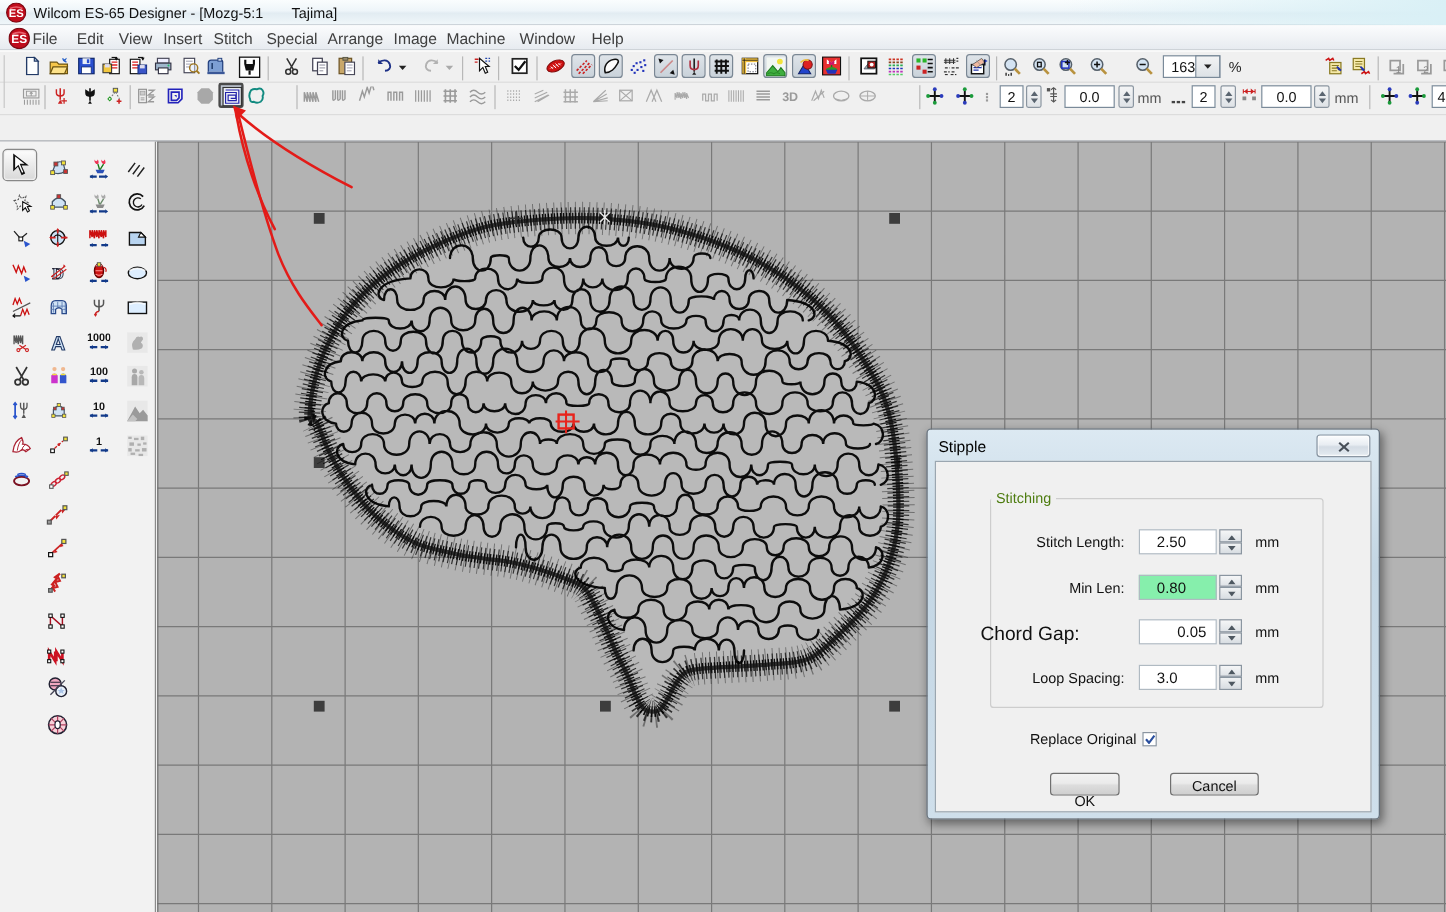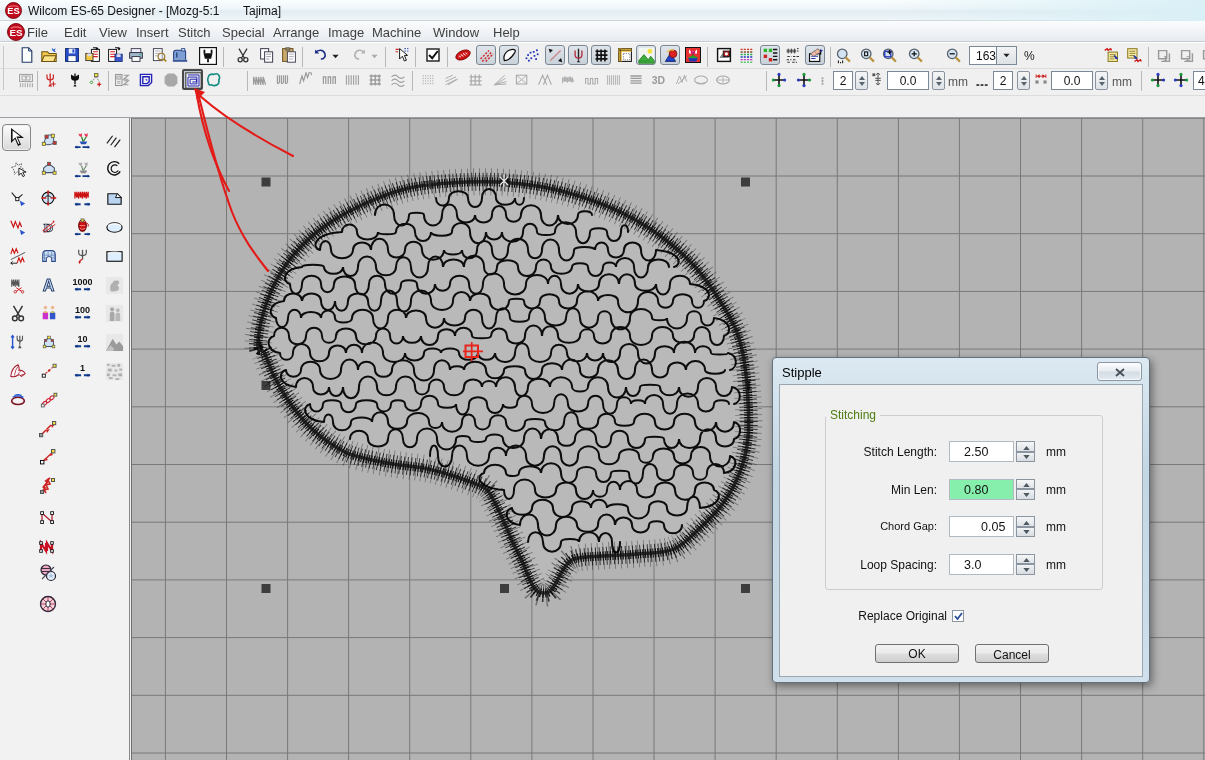--- a/index.html
+++ b/index.html
@@ -826,21 +826,21 @@
           <svg style="position:absolute;left:6px;top:3.5px" width="7" height="4" viewBox="0 0 8 5">
             <path d="M0,5l4-5l4,5z" fill="#4e5861"></path>
           </svg>
         </div>
 <div class="ab" style="left:236px;top:104.0px;width:19px;height:10.5px;border:1px solid #8a95a0;background:linear-gradient(180deg,#f0f2f3,#d8dde2)">
           <svg style="position:absolute;left:6px;top:2.5px" width="7" height="4" viewBox="0 0 8 5">
             <path d="M0,0l4,5l4-5z" fill="#4e5861"></path>
           </svg>
         </div>
 <div class="ab" style="left:266px;top:97.5px;font-size:12px;color:#111">mm</div>
-<div class="ab" style="left:37px;top:135px;width:120px;text-align:right;font-size:11px;color:#111">Chord Gap:</div>
+<div class="ab" style="left:37px;top:135px;width:120px;font-size:16px;color:#111">Chord Gap:</div>
 <div class="ab" style="left:169px;top:131px;width:65px;height:21px;background:#fff;border:1px solid #b0bac2;font-size:12.5px;color:#111;padding:3px 0 0 31px">0.05</div>
 <div class="ab" style="left:236px;top:131px;width:19px;height:10.5px;border:1px solid #8a95a0;background:linear-gradient(180deg,#f5f6f7,#dfe3e7)">
           <svg style="position:absolute;left:6px;top:3.5px" width="7" height="4" viewBox="0 0 8 5">
             <path d="M0,5l4-5l4,5z" fill="#4e5861"></path>
           </svg>
         </div>
 <div class="ab" style="left:236px;top:141.5px;width:19px;height:10.5px;border:1px solid #8a95a0;background:linear-gradient(180deg,#f0f2f3,#d8dde2)">
           <svg style="position:absolute;left:6px;top:2.5px" width="7" height="4" viewBox="0 0 8 5">
             <path d="M0,0l4,5l4-5z" fill="#4e5861"></path>
           </svg>
@@ -858,16 +858,16 @@
             <path d="M0,0l4,5l4-5z" fill="#4e5861"></path>
           </svg>
         </div>
 <div class="ab" style="left:266px;top:172.5px;font-size:12px;color:#111">mm</div>
 <div class="ab" style="left:57px;top:224px;width:110px;text-align:right;white-space:nowrap;font-size:12px;color:#111">Replace Original</div>
 <div class="ab" style="left:172px;top:225px;width:12px;height:12px;background:#fff;border:1px solid #8a95a0">
           <svg style="position:absolute;left:1px;top:1px" width="9" height="8" viewBox="0 0 9 8">
             <path d="M1,4l2.5,3L8,1" fill="none" stroke="#2a4f9e" stroke-width="1.8"></path>
           </svg>
         </div>
-<div class="ab" style="left:95px;top:259px;width:84px;height:19px;border:1px solid #707070;border-radius:3px;background:linear-gradient(180deg,#f2f2f2 0%,#ebebeb 45%,#dddddd 55%,#cfcfcf 100%);text-align:center;font-size:12px;color:#111;padding-top:2px">OK</div>
+<div class="ab" style="left:95px;top:259px;width:58px;height:19px;border:1px solid #707070;border-radius:3px;background:linear-gradient(180deg,#f2f2f2 0%,#ebebeb 45%,#dddddd 55%,#cfcfcf 100%);text-align:center;font-size:12px;color:#111;padding-top:16px">OK</div>
 <div class="ab" style="left:195px;top:259px;width:74px;height:19px;border:1px solid #707070;border-radius:3px;background:linear-gradient(180deg,#f2f2f2 0%,#ebebeb 45%,#dddddd 55%,#cfcfcf 100%);text-align:center;font-size:12px;color:#111;padding-top:3px">Cancel</div>
 </div>
 </div>
 </div>
 </body></html>

